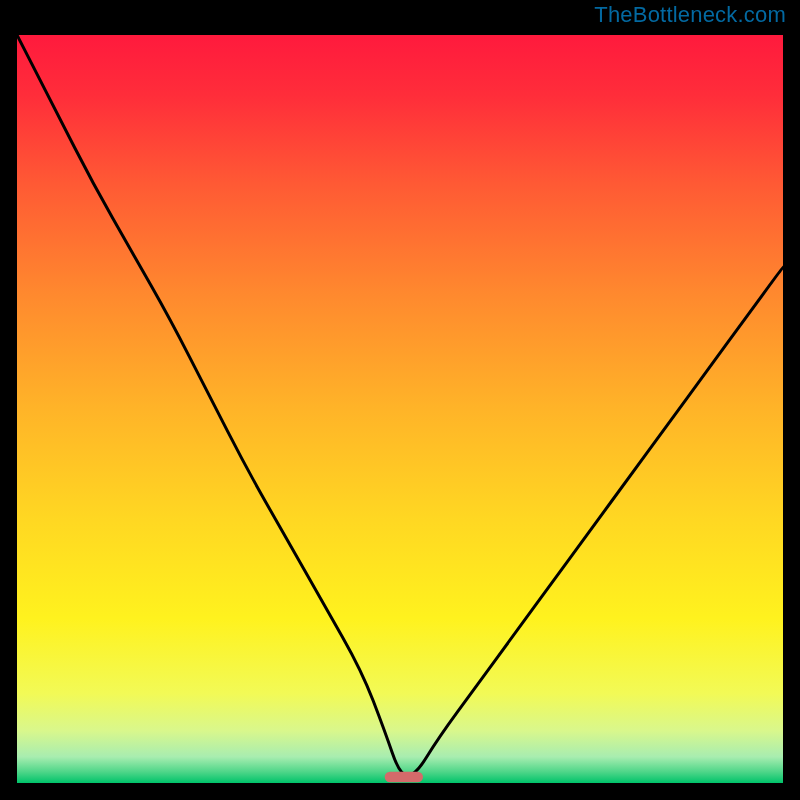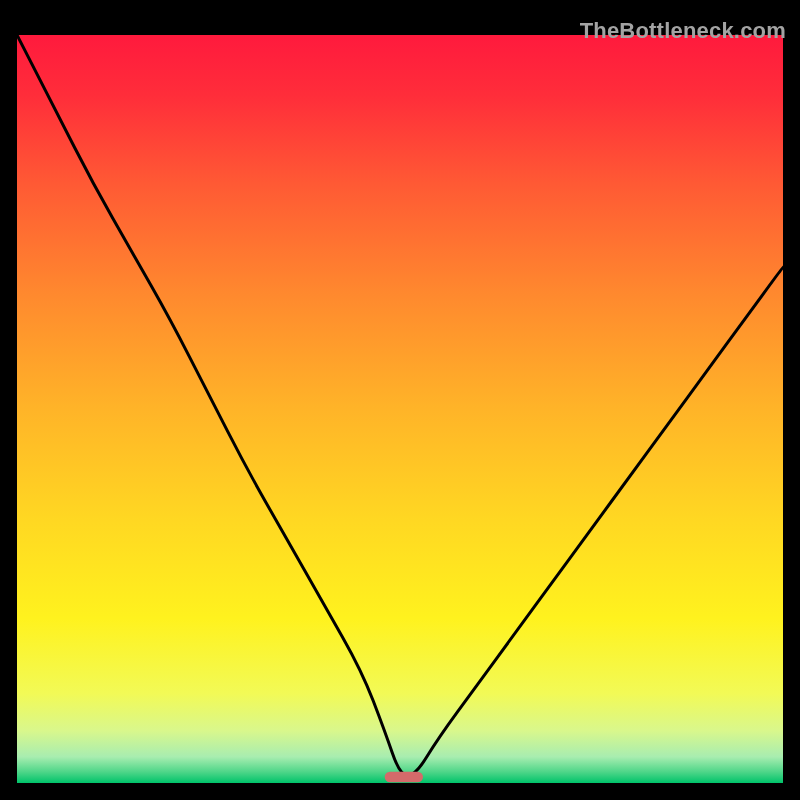--- a/index.html
+++ b/index.html
@@ -12,25 +12,25 @@
     overflow: hidden;
   }
   .frame {
     position: relative;
     width: 800px;
     height: 800px;
     background: #000;
   }
   .watermark {
     position: absolute;
-    top: 18px;
+    top: 2px;
     right: 14px;
-    color: #a3a3a3;
+    color: #0369a1;
     font-size: 22px;
-    font-weight: 700;
+    font-weight: 400;
     letter-spacing: 0.2px;
     z-index: 10;
   }
   .plot-area {
     position: absolute;
     left: 17px;
     top: 35px;
     width: 766px;
     height: 748px;
     overflow: hidden;

